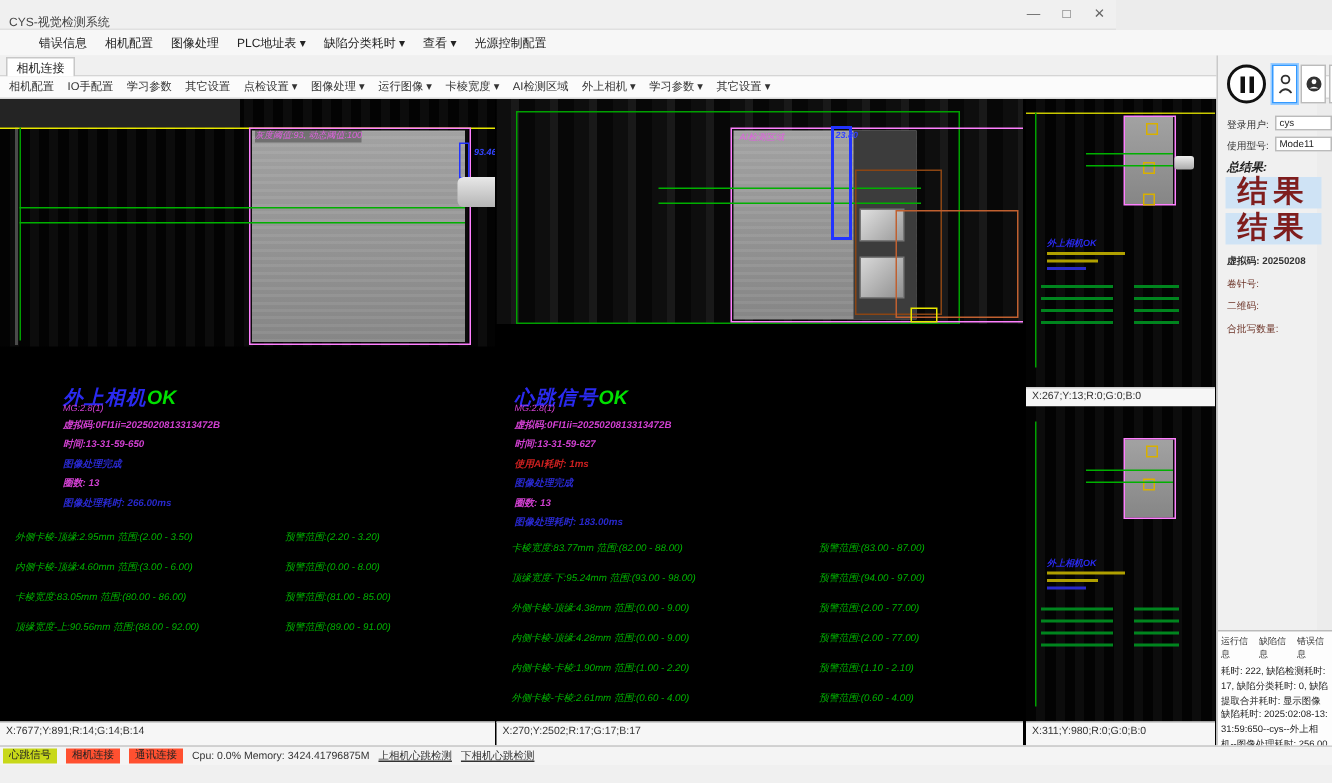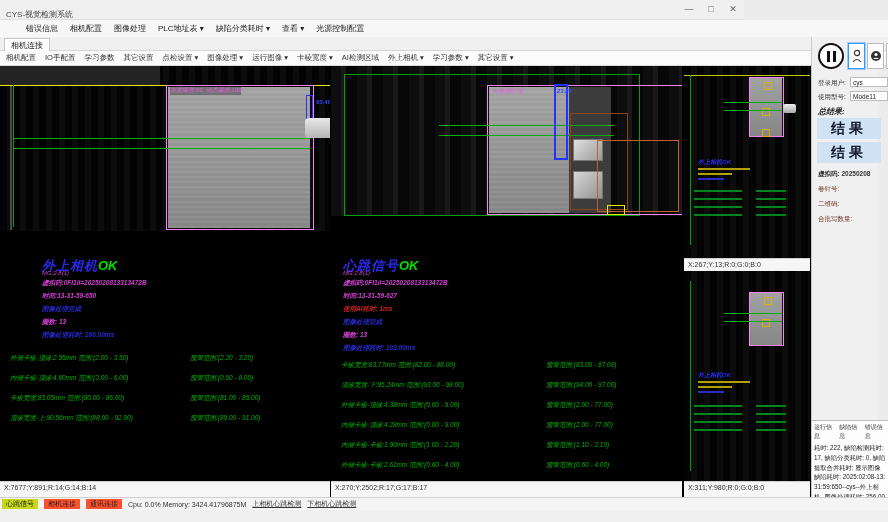--- a/index.html
+++ b/index.html
@@ -41,21 +41,21 @@
 
   
   .sidebar { left:811px; top:37px; width:67px; height:460px; background:#f0f0f0; border-left:1px solid #c9c9c9; }
   .pause-btn { left:6px; top:6px; width:26px; height:26px; border:2px solid #111; border-radius:50%; background:#fff; display:flex; align-items:center; justify-content:center; gap:3px; }
   .pause-bar { width:3px; height:11px; background:#111; }
   .sm-btn { width:17px; height:26px; background:#fff; border:1px solid #bbb; display:flex; align-items:center; justify-content:center; }
   .sm-btn.sel { border:1px solid #3399ff; box-shadow:0 0 0 1px #9cf; }
   .side-label { font-size:6.5px; color:#333; white-space:nowrap; }
   .side-box { background:#fff; border:1px solid #bbb; font-size:6.5px; color:#222; padding:1px 2px; width:38px; height:10px; }
   .total-label { font-size:8px; font-weight:bold; font-style:italic; color:#222; }
-  .result-box { width:64px; height:21px; background:#cfe3f5; color:#0f172a; font-weight:bold; font-size:14px; text-align:center; line-height:21px; letter-spacing:4px; }
+  .result-box { width:64px; height:21px; background:#cfe3f5; color:#7f1d1d; font-weight:bold; font-size:20px; text-align:center; line-height:21px; letter-spacing:4px; }
   .maroon { color:#6b3226; }
   .infobox { left:0px; top:383px; width:76px; height:77px; background:#fdfdfd; border-top:1px solid #bbb; padding:2px; }
   .info-tabs { display:flex; gap:4px; font-size:6px; color:#333; }
   .info-text { font-size:6.3px; color:#222; line-height:1.55; word-break:break-all; margin-top:2px; }
 
   
   .statusbar { left:0; top:497px; width:888px; height:13px; background:#f4f4f4; border-top:1px solid #d0d0d0; display:flex; align-items:center; gap:6px; padding-left:2px; }
   .badge { font-size:7px; color:#222; padding:0 4px; height:10px; line-height:10px; }
   .status-text { font-size:7px; color:#333; }
   .status-link { font-size:7px; color:#333; text-decoration:underline; }

